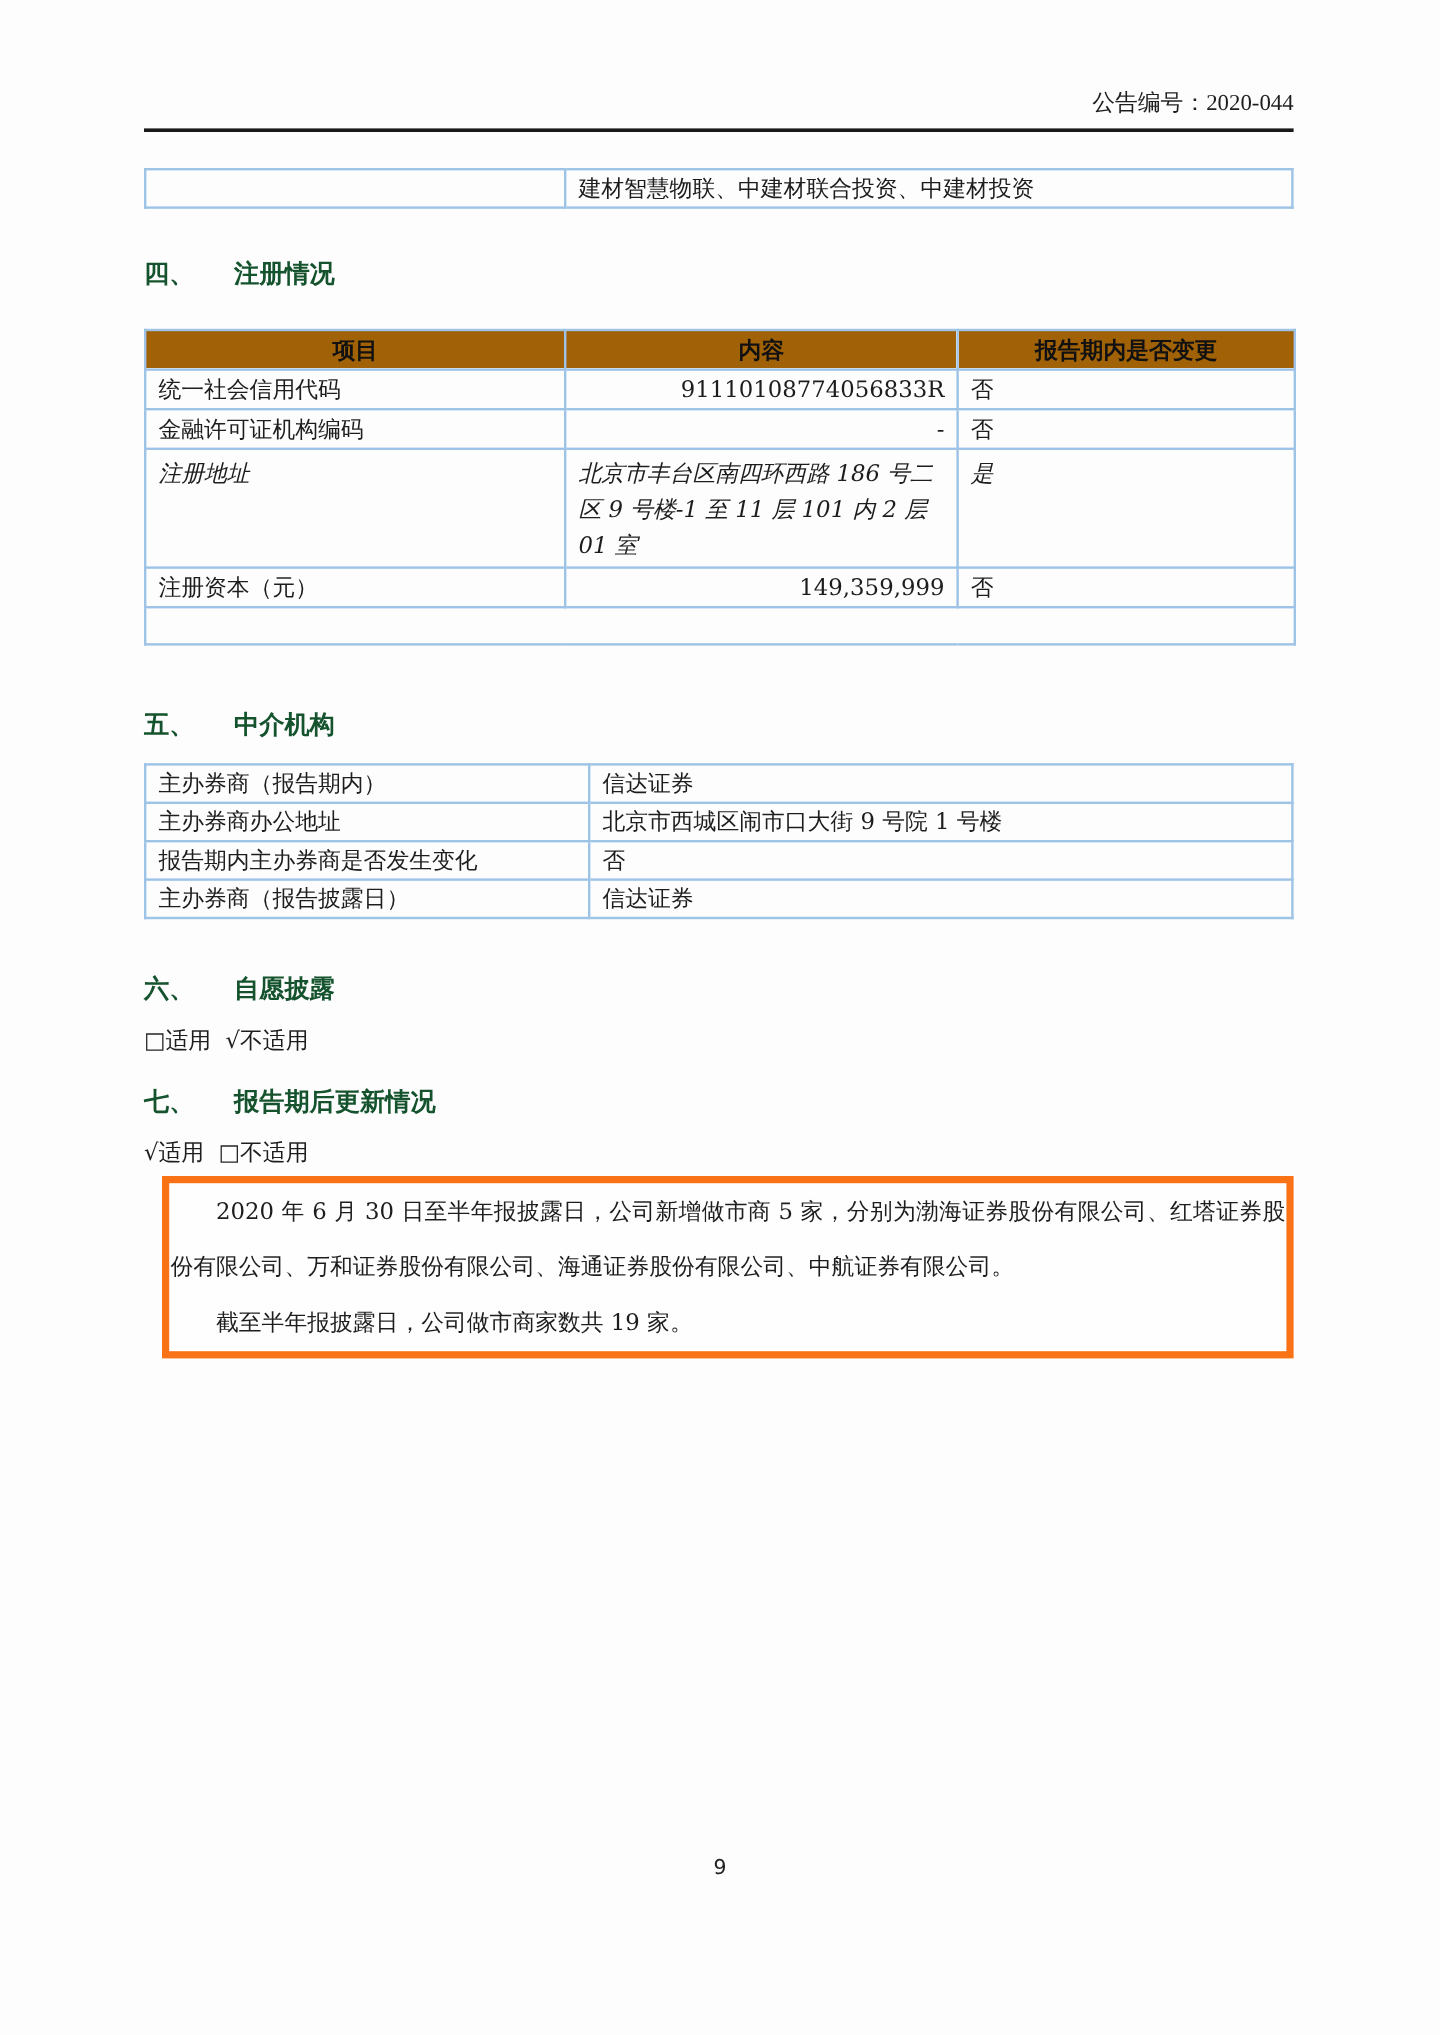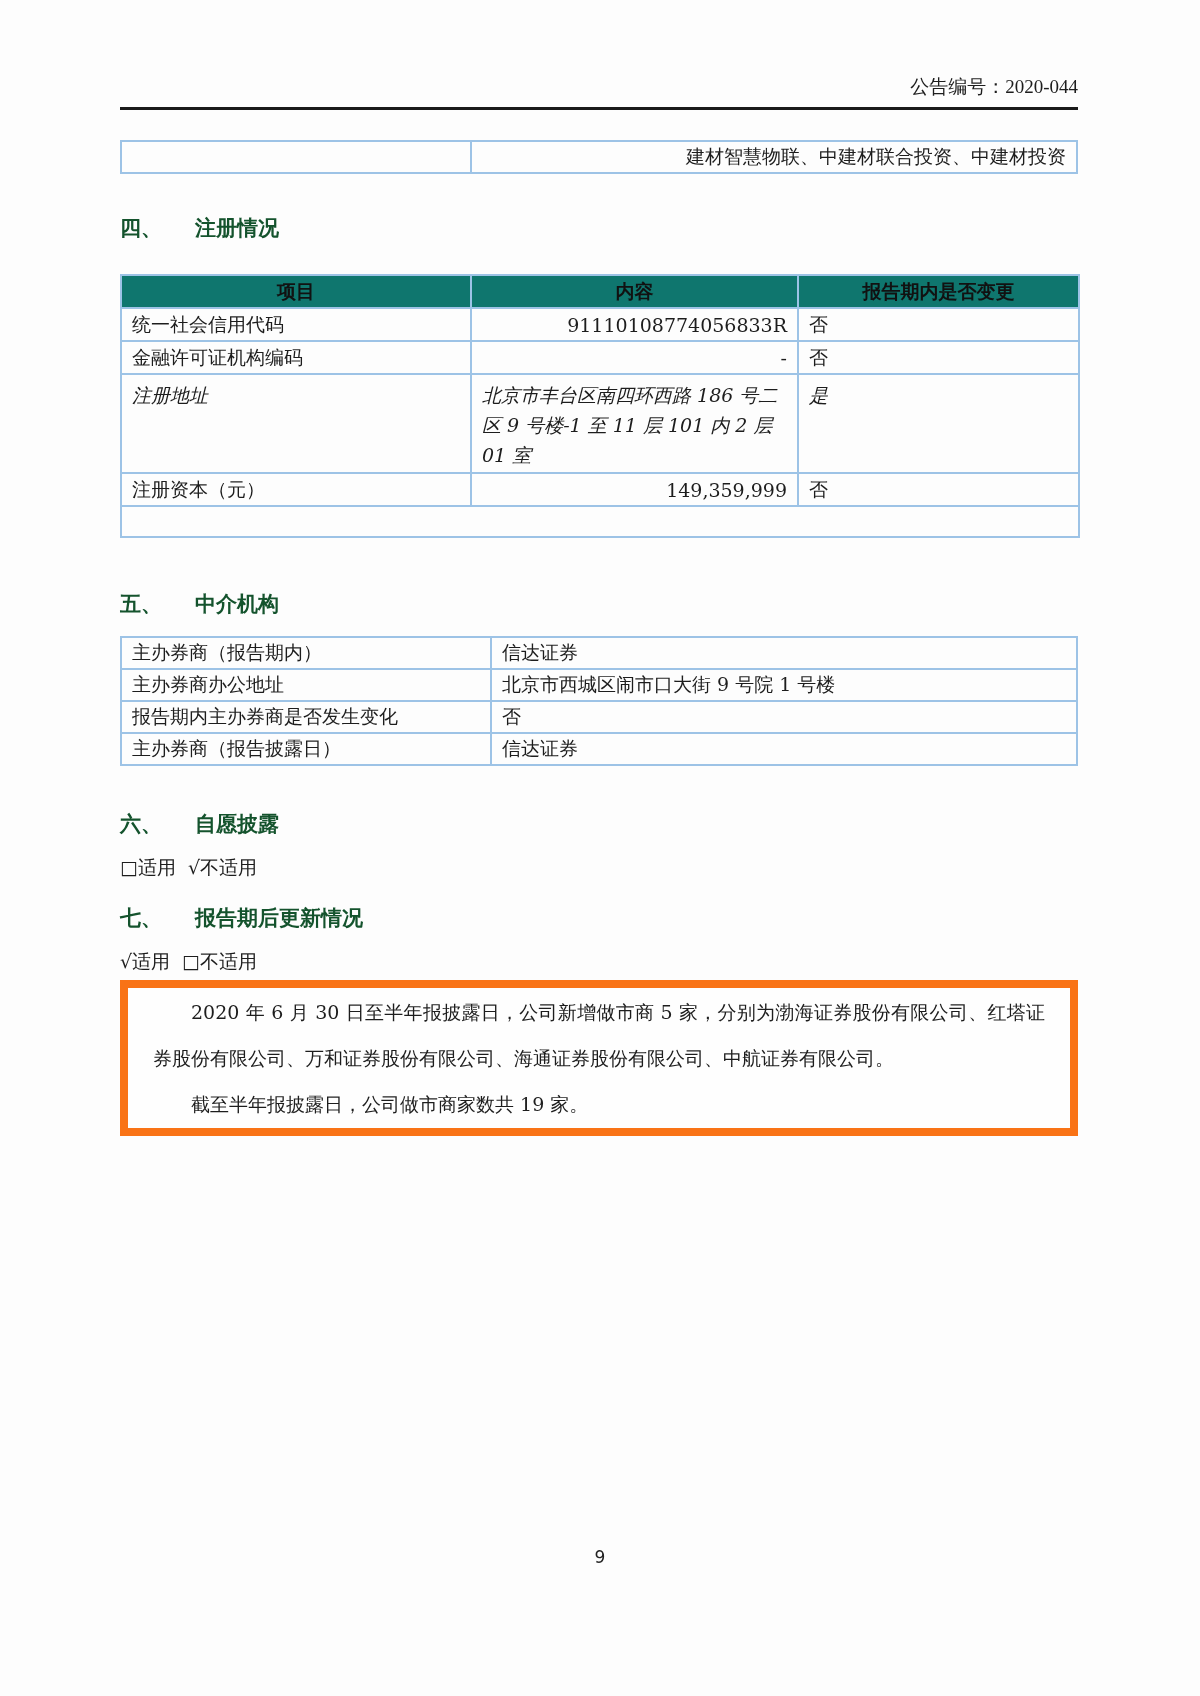--- a/index.html
+++ b/index.html
@@ -28,38 +28,38 @@
   table.tbl { border-collapse: collapse; width: 100%; table-layout: fixed; }
   .tbl td, .tbl th {
     border: 2px solid #9dc3e6;
     font-size: 19px;
     padding: 2px 10px;
     font-weight: normal;
     overflow: hidden;
   }
 
   .carryover { margin-top: 30px; }
-  .carryover td { height: 17px; text-align: right; }
+  .carryover td { height: 17px; }
 
   .sec-title {
     font-family: "DejaVu Sans", sans-serif;
     font-weight: bold;
     font-size: 21px;
     line-height: 28px;
     color: #14532d;
   }
   .sec-title .sec-num { display: inline-block; width: 75px; }
   .t4 { margin-top: 40px; }
   .t5 { margin-top: 52px; }
   .t6 { margin-top: 44px; }
   .t7 { margin-top: 24px; }
 
   .reg-table { margin-top: 32px; }
   .reg-table th {
-    background: #0f766e;
+    background: #a16207;
     font-family: "DejaVu Sans", sans-serif;
     font-weight: bold;
     height: 33px;
     text-align: center;
     color: #111;
   }
   .reg-table td { height: 33px; }
   .reg-table .addr-row td {
     height: 94px;
     vertical-align: top;
@@ -71,23 +71,24 @@
   .reg-table .empty-cell { height: 31px; }
 
   .mid-table { margin-top: 18px; }
   .mid-table td { height: 24px; }
 
   .applicability { margin-top: 16px; font-size: 19px; line-height: 26px; }
   .applicability .opt1 { margin-right: 12px; }
 
   .update-box {
     margin-top: 6px;
-    border: 8px solid #f97316;
+    border: 6px solid #f97316;
     background: #fefefe;
-    padding: 1px 25px;
+    padding: 1px 1px;
+    margin-left: 15px;
   }
   .update-box p {
     font-size: 19px;
     line-height: 46px;
     text-indent: 2em;
     text-align: justify;
   }
 
   .page-num {
     position: absolute;

